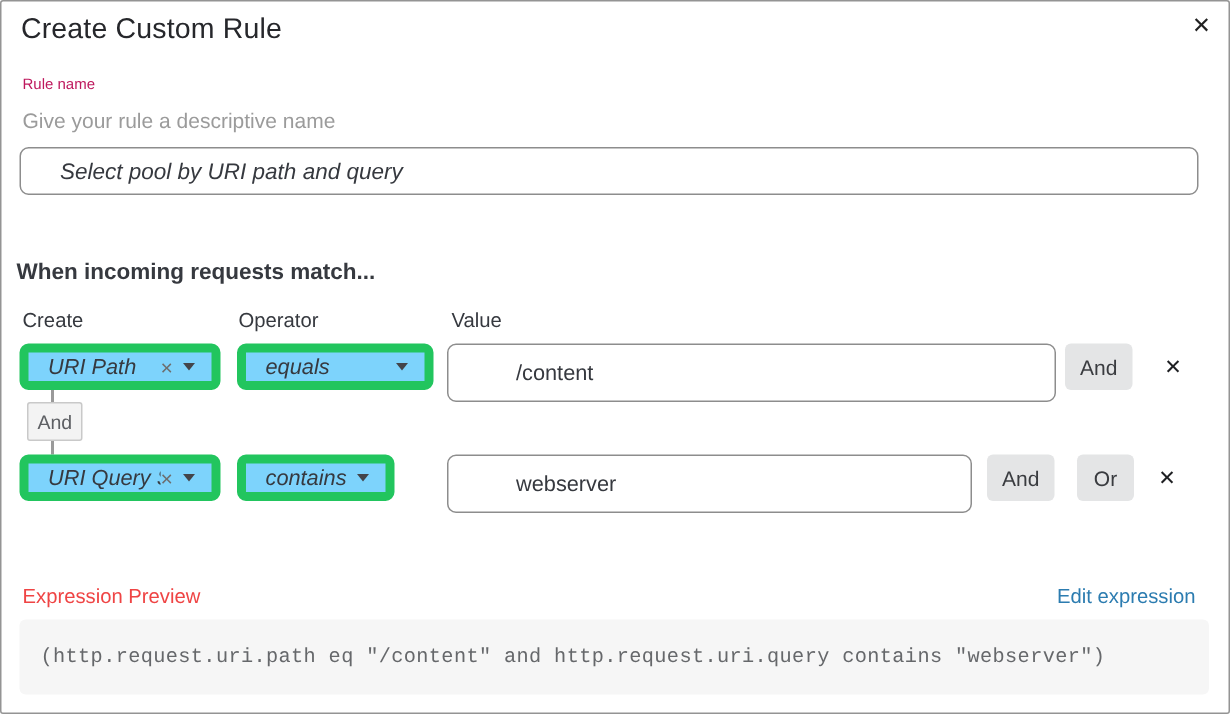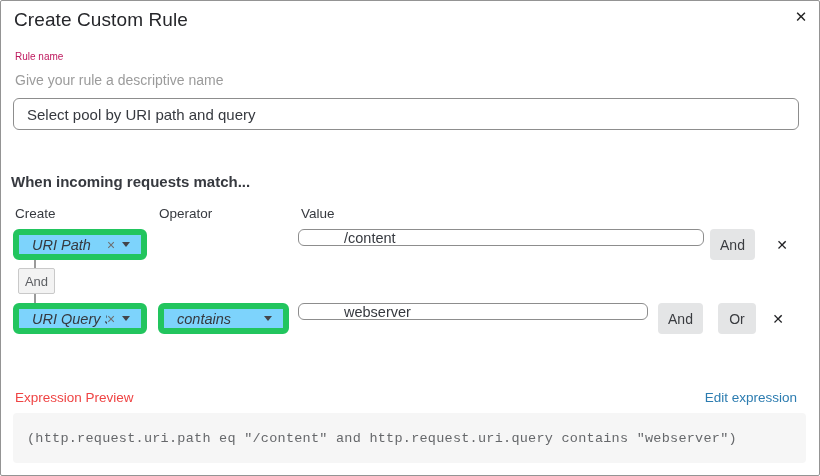--- a/index.html
+++ b/index.html
@@ -12,31 +12,31 @@
   .close-icon{left:789px;top:5px;width:22px;height:22px;font-size:15px;font-weight:bold;color:#222;
     font-family:"DejaVu Sans",sans-serif;display:flex;align-items:center;justify-content:center;cursor:pointer;}
   .field-label{font-size:10px;color:#be185d;}
   .hint{font-size:14px;color:#9b9b9b;}
   .col-label{font-size:13.5px;color:#36393f;}
   .text-input{
     box-sizing:border-box;border:1px solid #8d8d8d;border-radius:6px;background:#fff;
     font-family:"Liberation Sans","DejaVu Sans",sans-serif;font-size:14.5px;color:#36393f;
     padding:0 12px;outline:none;
   }
-  .rule-input{left:12px;top:97px;width:786px;height:32px;font-size:15px;padding:0 13px;}
+  .rule-input{left:12px;top:97px;width:786px;height:32px;font-size:15px;padding:0 26px;font-style:italic;}
   .section-title{left:10px;top:172px;font-size:15px;font-weight:bold;color:#36393f;}
   .select{
     box-sizing:border-box;height:31px;border:6px solid #22c55e;border-radius:6px;background:#7dd3fc;
     display:flex;align-items:center;cursor:pointer;font-style:italic;
   }
   .select-text{font-size:14.5px;color:#36393f;padding-left:13px;white-space:nowrap;overflow:hidden;flex:1 1 auto;}
   .clear-x{font-size:14px;color:#6e6e6e;padding:0 7px 0 0;flex:0 0 auto;line-height:1;}
   .caret{width:0;height:0;border-left:4.5px solid transparent;border-right:4.5px solid transparent;
     border-top:5.5px solid #43454a;margin-right:11px;flex:0 0 auto;}
-  .row-input{height:17px;padding-left:45px;}
+  .row-input{height:39px;padding-left:45px;}
   .gray-btn{
     box-sizing:border-box;height:31px;border:none;border-radius:4px;background:#e4e5e6;
     font-family:"Liberation Sans","DejaVu Sans",sans-serif;font-size:14px;color:#3a3c40;
     display:flex;align-items:center;justify-content:center;cursor:pointer;
   }
   .delete-icon{width:20px;height:31px;display:flex;align-items:center;justify-content:center;
     font-family:"DejaVu Sans",sans-serif;font-size:14px;font-weight:bold;color:#1f2023;cursor:pointer;}
   .connector-line{width:2px;background:#9a9a9a;left:33px;}
   .and-badge{
     left:17px;top:267px;width:37px;height:26px;box-sizing:border-box;
@@ -71,34 +71,38 @@
 
   <div class="abs col-label" style="left:14px;top:205px;">Create</div>
   <div class="abs col-label" style="left:158px;top:205px;">Operator</div>
   <div class="abs col-label" style="left:300px;top:205px;">Value</div>
 
   <div class="abs select" style="left:12px;top:228px;width:134px;">
     <span class="select-text">URI Path</span>
     <span class="clear-x">×</span>
     <span class="caret"></span>
   </div>
+  <div class="abs select" style="left:157px;top:228px;width:131px;">
+    <span class="select-text">equals</span>
+    <span class="caret"></span>
+  </div>
   <input class="abs text-input row-input" style="left: 297px; top: 228px; width: 406px;" type="text" value="/content">
   <button class="abs gray-btn" style="left:709px;top:228px;width:45px;">And</button>
   <div class="abs delete-icon" style="left:771px;top:228px;">✕</div>
 
   <div class="abs connector-line" style="top:259px;height:8px;"></div>
   <div class="abs and-badge">And</div>
   <div class="abs connector-line" style="top:293px;height:9px;"></div>
 
   <div class="abs select" style="left:12px;top:302px;width:134px;">
     <span class="select-text">URI Query St...</span>
     <span class="clear-x">×</span>
     <span class="caret"></span>
   </div>
-  <div class="abs select" style="left:157px;top:302px;width:131px;justify-content:center;">
+  <div class="abs select" style="left:157px;top:302px;width:105px;justify-content:center;">
     <span class="select-text">contains</span>
     <span class="caret"></span>
   </div>
   <input class="abs text-input row-input" style="left: 297px; top: 302px; width: 350px;" type="text" value="webserver">
   <button class="abs gray-btn" style="left:657px;top:302px;width:45px;">And</button>
   <button class="abs gray-btn" style="left:717px;top:302px;width:38px;">Or</button>
   <div class="abs delete-icon" style="left:767px;top:302px;">✕</div>
 
   <div class="abs expr-label">Expression Preview</div>
   <a class="abs edit-link" href="#">Edit expression</a>

